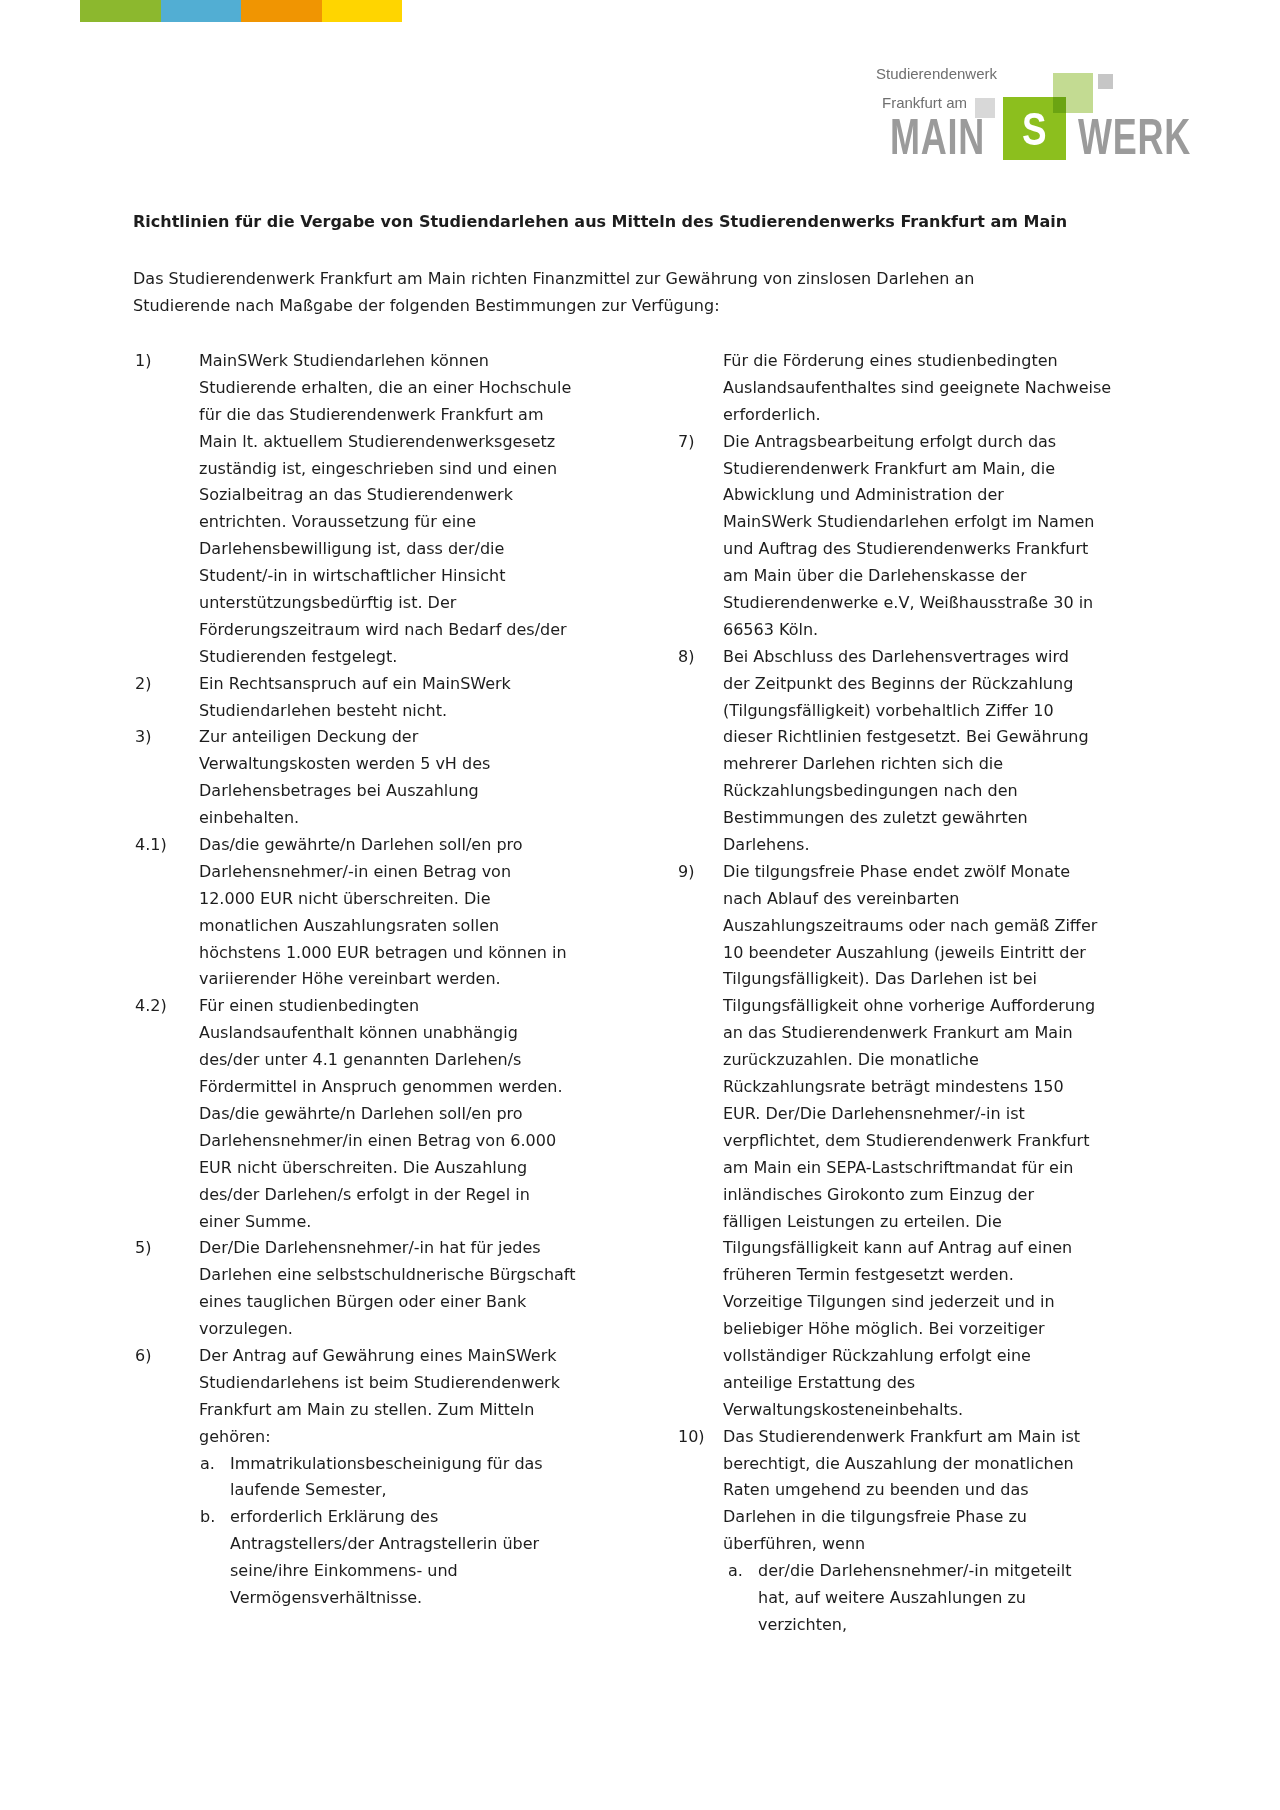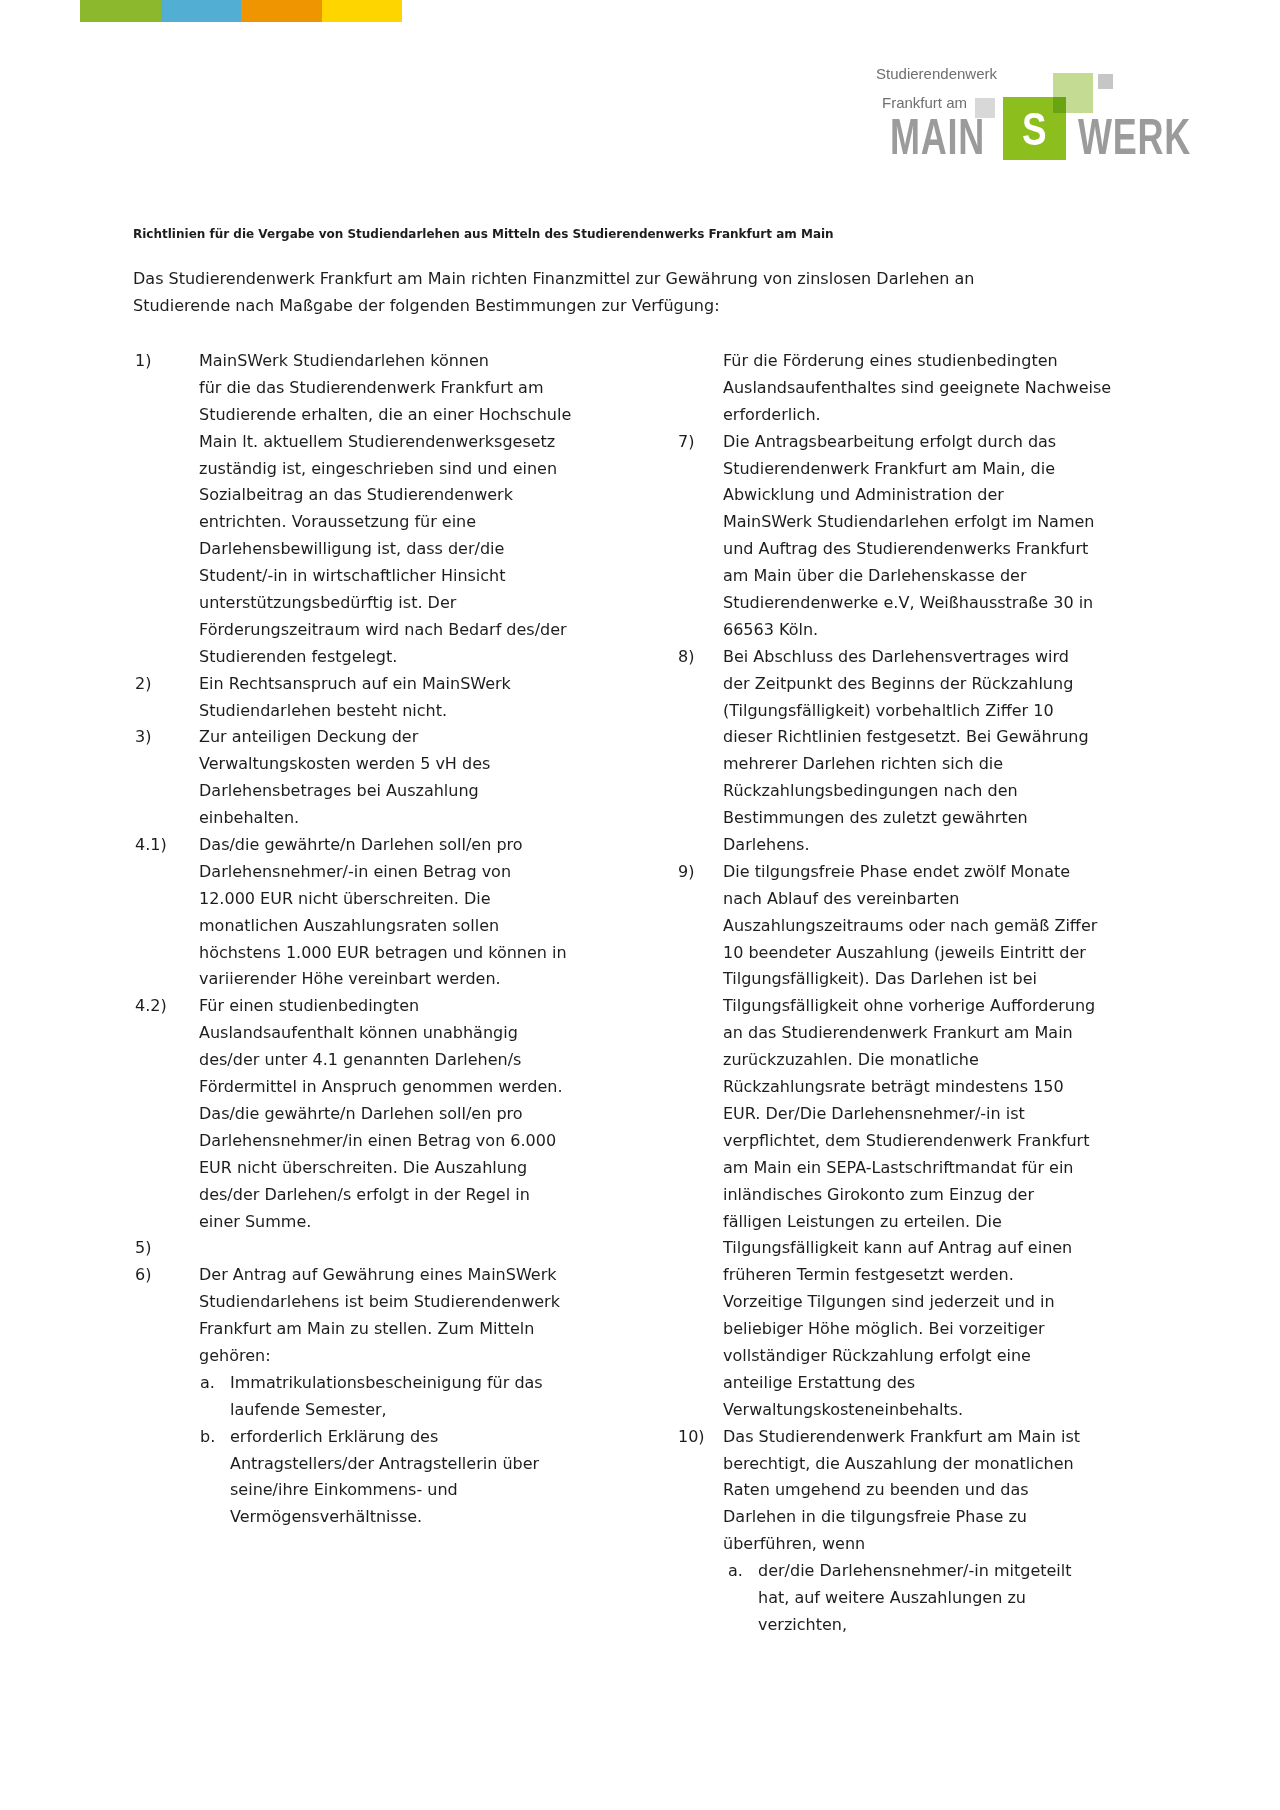--- a/index.html
+++ b/index.html
@@ -33,21 +33,21 @@
   .logo-main{left:890px;}
   .logo-werk{left:1078px;}
   .logo-s{
     font-family:"Liberation Sans",sans-serif;
     font-weight:bold;font-size:46px;color:#ffffff;
     transform:scaleX(0.80);line-height:46px;
   }
   
   .doc-title{
     position:absolute;left:133px;top:212px;
-    font-size:12px;font-weight:bold;line-height:20px;white-space:nowrap;margin-top:12px;
+    font-size:16px;font-weight:bold;line-height:20px;white-space:nowrap;
   }
   .intro{position:absolute;left:133px;top:266px;}
   .line{height:26.9px;line-height:26.9px;font-size:16px;white-space:nowrap;}
   .col{position:absolute;top:348px;}
   .col-left{left:135px;width:465px;}
   .col-right{left:678px;width:470px;}
   .item{display:flex;}
   .item .num{flex:0 0 64px;height:26.9px;line-height:26.9px;font-size:16px;}
   .col-right .item .num{flex:0 0 45px;}
   .item.sub{margin-left:65px;}
@@ -85,22 +85,22 @@
   <div class="intro">
     <div class="line">Das Studierendenwerk Frankfurt am Main richten Finanzmittel zur Gewährung von zinslosen Darlehen an</div>
     <div class="line">Studierende nach Maßgabe der folgenden Bestimmungen zur Verfügung:</div>
   </div>
 
   <div class="col col-left">
       <div class="item">
         <span class="num">1)</span>
         <div class="lines">
           <div class="line">MainSWerk Studiendarlehen können</div>
+          <div class="line">Studierende erhalten, die an einer Hochschule</div>
           <div class="line">für die das Studierendenwerk Frankfurt am</div>
-          <div class="line">Studierende erhalten, die an einer Hochschule</div>
           <div class="line">Main lt. aktuellem Studierendenwerksgesetz</div>
           <div class="line">zuständig ist, eingeschrieben sind und einen</div>
           <div class="line">Sozialbeitrag an das Studierendenwerk</div>
           <div class="line">entrichten. Voraussetzung für eine</div>
           <div class="line">Darlehensbewilligung ist, dass der/die</div>
           <div class="line">Student/-in in wirtschaftlicher Hinsicht</div>
           <div class="line">unterstützungsbedürftig ist. Der</div>
           <div class="line">Förderungszeitraum wird nach Bedarf des/der</div>
           <div class="line">Studierenden festgelegt.</div>
         </div>
@@ -141,20 +141,26 @@
           <div class="line">Fördermittel in Anspruch genommen werden.</div>
           <div class="line">Das/die gewährte/n Darlehen soll/en pro</div>
           <div class="line">Darlehensnehmer/in einen Betrag von 6.000</div>
           <div class="line">EUR nicht überschreiten. Die Auszahlung</div>
           <div class="line">des/der Darlehen/s erfolgt in der Regel in</div>
           <div class="line">einer Summe.</div>
         </div>
       </div>
       <div class="item">
         <span class="num">5)</span>
+        <div class="lines">
+          <div class="line">Der/Die Darlehensnehmer/-in hat für jedes</div>
+          <div class="line">Darlehen eine selbstschuldnerische Bürgschaft</div>
+          <div class="line">eines tauglichen Bürgen oder einer Bank</div>
+          <div class="line">vorzulegen.</div>
+        </div>
       </div>
       <div class="item">
         <span class="num">6)</span>
         <div class="lines">
           <div class="line">Der Antrag auf Gewährung eines MainSWerk</div>
           <div class="line">Studiendarlehens ist beim Studierendenwerk</div>
           <div class="line">Frankfurt am Main zu stellen. Zum Mitteln</div>
           <div class="line">gehören:</div>
         </div>
       </div>

